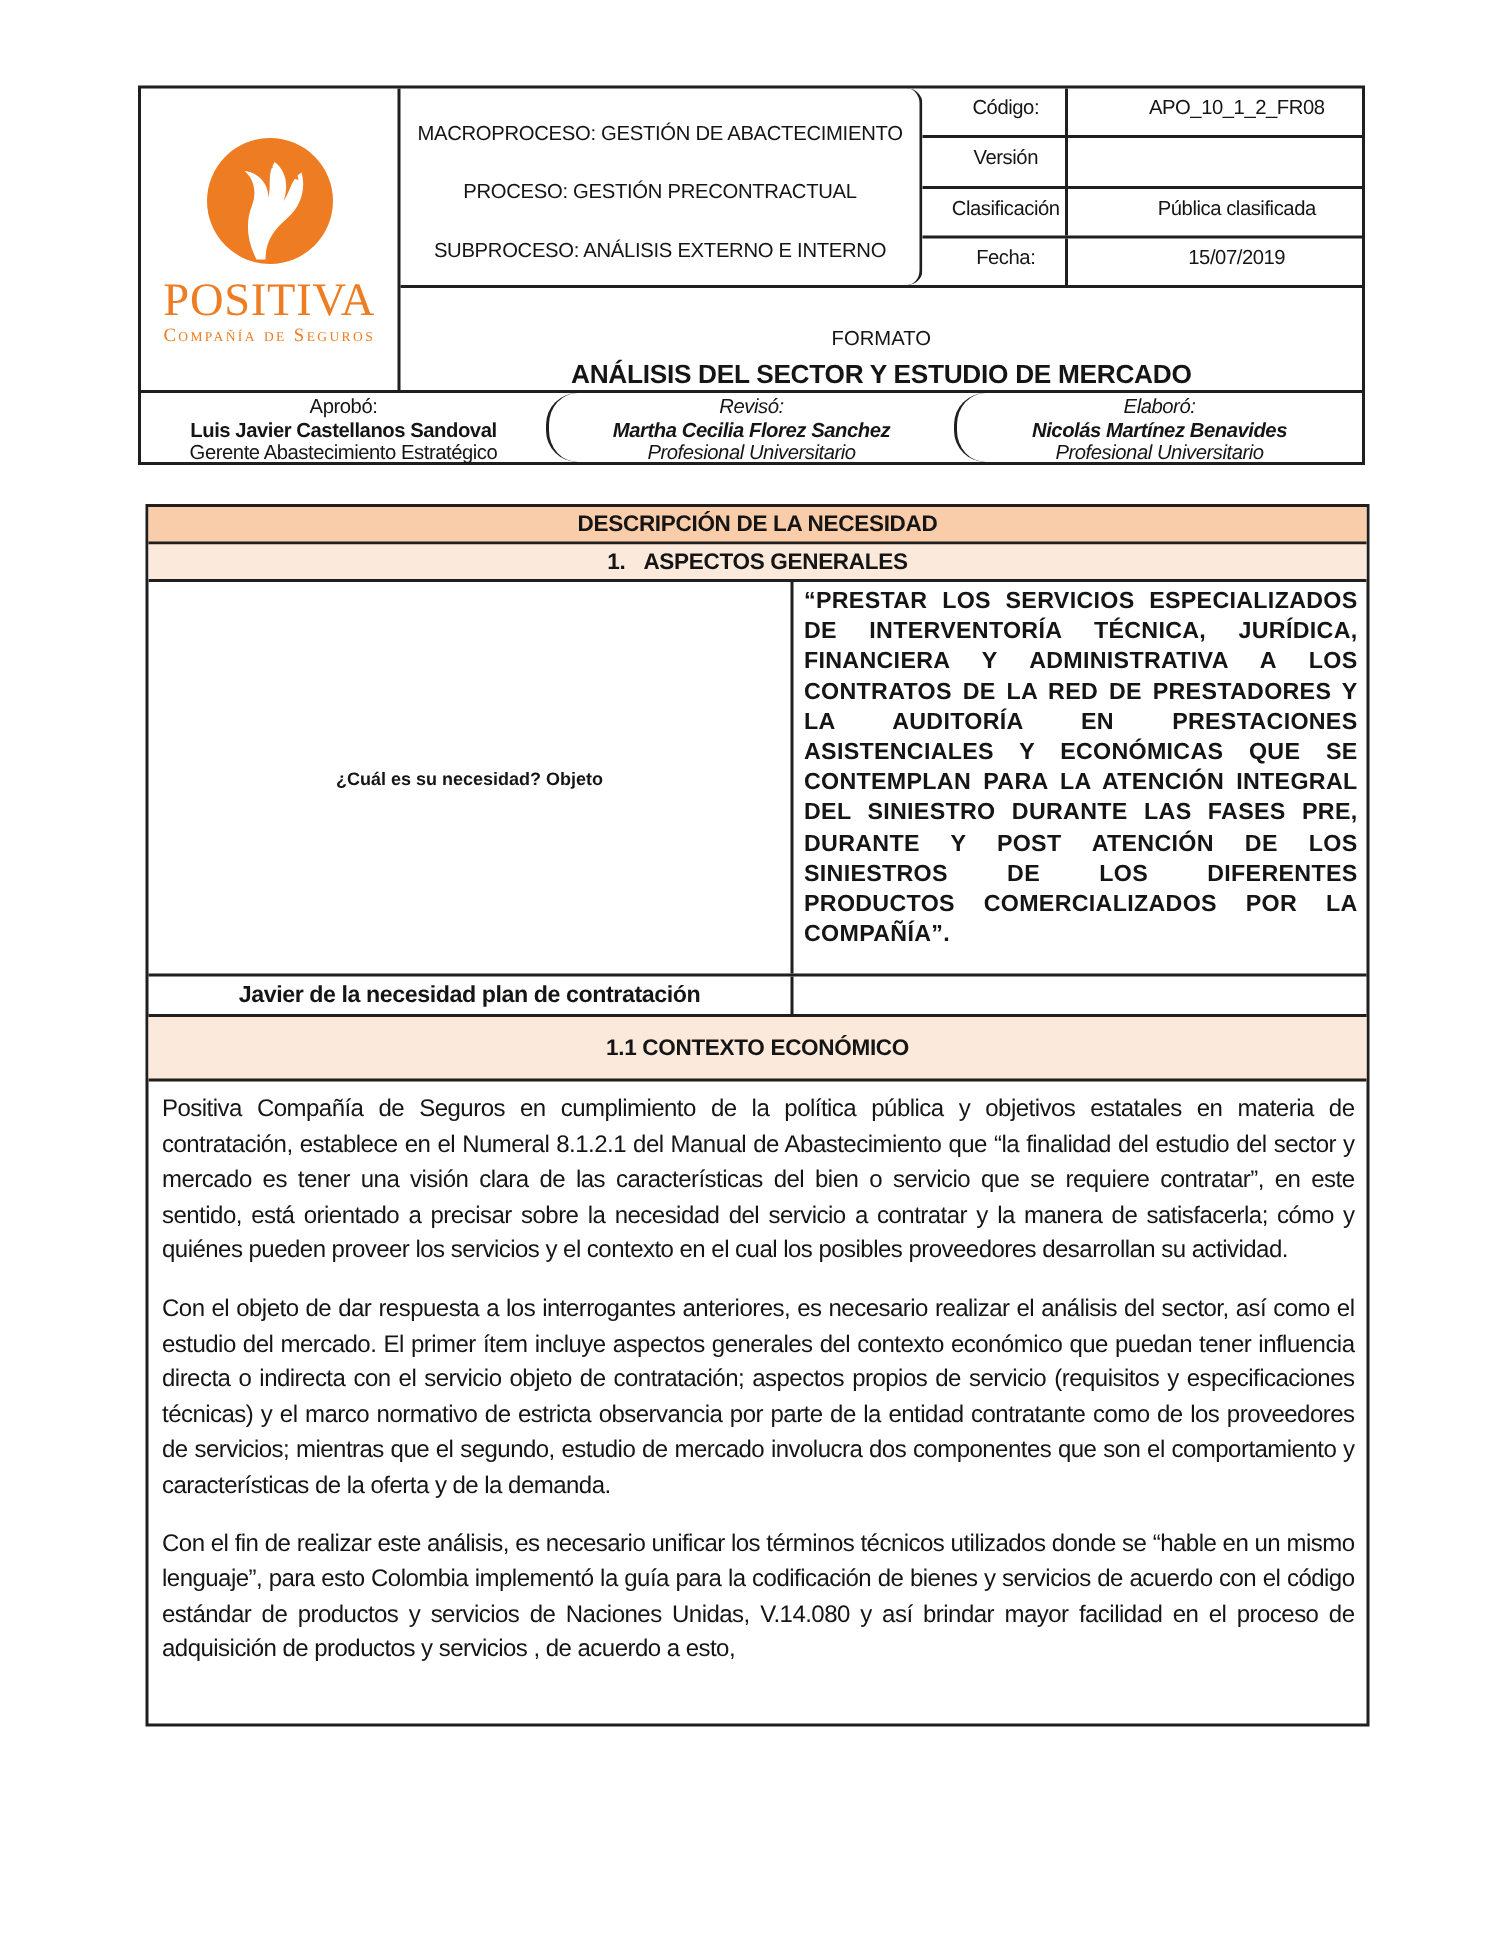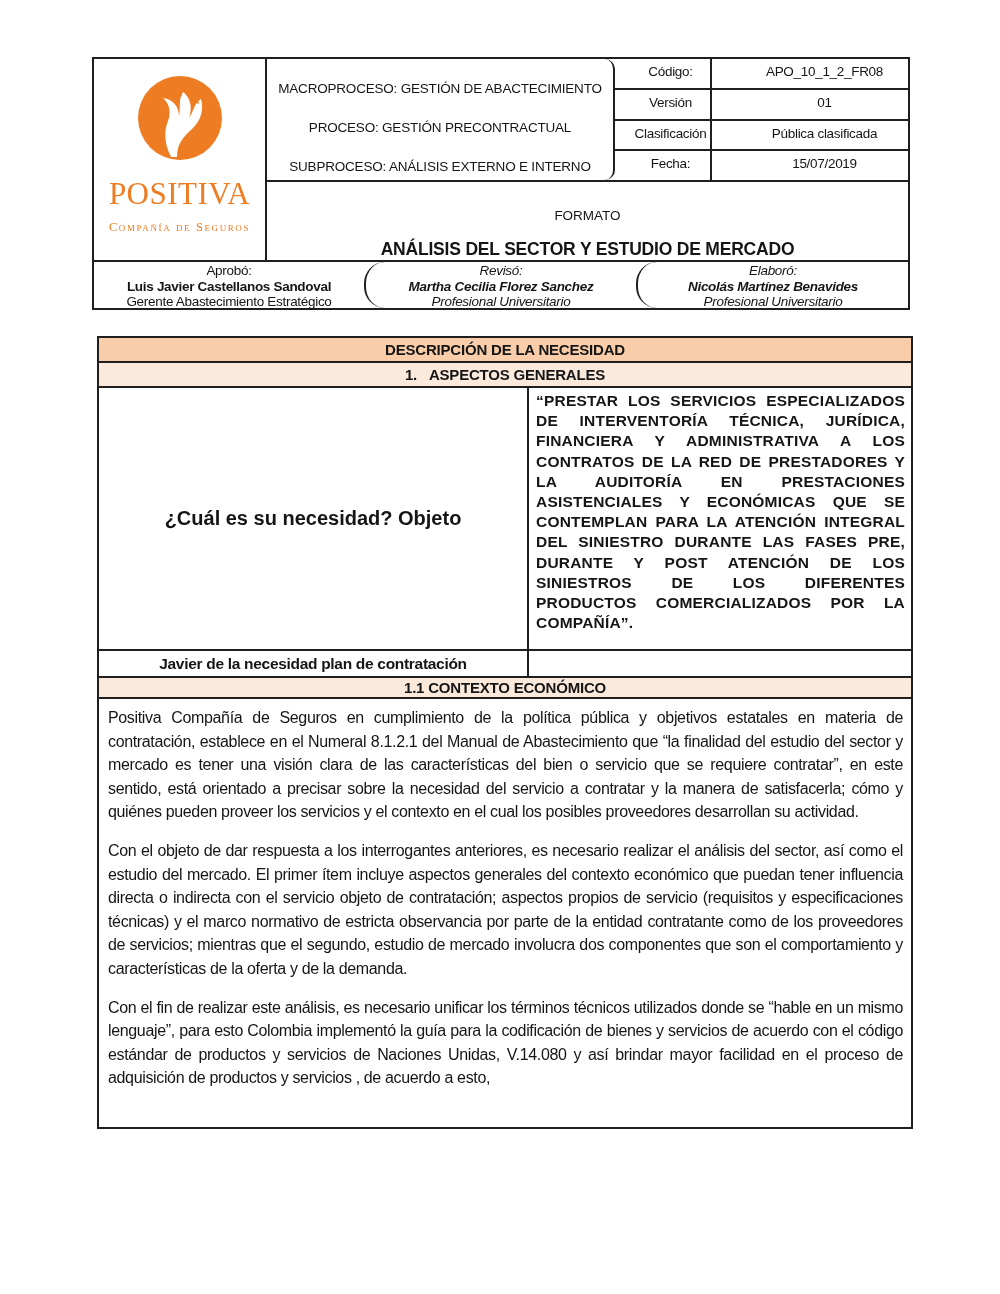--- a/index.html
+++ b/index.html
@@ -12,22 +12,21 @@
 
   
   .header-table {
     position:absolute; left:92px; top:57px; width:818px; height:253px;
     border:2px solid #1f1f1f; background:#fff;
   }
   .hdr-main { display:flex; height:201px; }
   .logo-cell {
     width:173px; border-right:2px solid #1f1f1f;
     display:flex; flex-direction:column; align-items:center; justify-content:flex-start;
-    padding-top:12px;
-    gap:10px;
+    padding-top:28px;
   }
   .brand {
     font-family:"Liberation Serif", serif; color:#ee7c22;
     font-size:31px; letter-spacing:0.5px; line-height:30px; margin-top:2px;
   }
   .tagline {
     font-family:"Liberation Serif", serif; color:#ee7c22;
     font-variant:small-caps; font-size:12.5px; letter-spacing:1.6px; margin-top:1px;
   }
   .hdr-right { flex:1; display:flex; flex-direction:column; }
@@ -43,49 +42,49 @@
   .meta-label {
     width:97px; border-right:2px solid #1f1f1f;
     display:flex; justify-content:center; padding-top:5px; font-size:13.5px; letter-spacing:-0.3px;padding-left:16px;
   }
   .meta-value { flex:1; display:flex; justify-content:center; padding-top:5px; font-size:13.5px; letter-spacing:-0.3px;padding-left:29px; }
   .formato-cell {
     flex:1; display:flex; flex-direction:column; align-items:center; justify-content:flex-start;
     padding-top:6px;
   }
   .formato-label { font-size:13.5px;margin-top:20px; }
-  .formato-title { font-size:17.5px; font-weight:bold; letter-spacing:-0.2px; margin-top:16px; }
+  .formato-title { font-size:17.5px; font-weight:bold; letter-spacing:-0.2px; margin-top:6px; }
   .signoff-row { display:flex; height:48px; border-top:2px solid #1f1f1f; }
   .signoff-cell {
     flex:1; display:flex; flex-direction:column; align-items:center; justify-content:flex-start;
     padding-top:1px; font-size:13.5px; line-height:15.5px; letter-spacing:-0.3px; text-align:center;border-radius:21px;
   }
   .signoff-cell + .signoff-cell { border-left:2px solid #1f1f1f;font-style:italic; }
   .signoff-name { font-weight:bold; }
 
   
   .content-table {
     position:absolute; left:97px; top:336px; width:816px;
     border:2px solid #1f1f1f; background:#fff;
   }
   .band {
     height:25px; border-bottom:2px solid #1f1f1f;
     display:flex; align-items:center; justify-content:center;
     font-weight:bold; font-size:15px; letter-spacing:-0.2px;
   }
   .band.dark  { background:#f9cda9; }
   .band.light { background:#fbe9dc; }
-  .band.h27 { height:21px; }
+  .band.h27 { height:43px; }
   .row { display:flex; border-bottom:2px solid #1f1f1f; }
   .cell-left { width:430px; border-right:2px solid #1f1f1f; }
   .cell-right { flex:1; }
   .objeto-row { height:263px; }
   .need-label {
     display:flex; align-items:center; justify-content:center;
-    font-weight:bold; font-size:20px; text-align:center;
+    font-weight:bold; font-size:12px; text-align:center;
   }
   .need-text {
     font-weight:bold; font-size:15.5px; line-height:20.2px; letter-spacing:0.2px;
     text-align:justify; padding:3px 6px 0 7px; overflow:hidden;
   }
   .valor-row { height:27px; }
   .valor-label {
     display:flex; align-items:center; justify-content:center;
     font-weight:bold; font-size:15.5px; letter-spacing:-0.3px;
   }
@@ -126,21 +125,20 @@
             <div>PROCESO: GESTIÓN PRECONTRACTUAL</div>
             <div>SUBPROCESO: ANÁLISIS EXTERNO E INTERNO</div>
           </div>
           <div class="meta-table">
             <div class="meta-row">
               <div class="meta-label">Código:</div>
               <div class="meta-value">APO_10_1_2_FR08</div>
             </div>
             <div class="meta-row">
               <div class="meta-label">Versión</div>
-              <div class="meta-value">01</div>
             </div>
             <div class="meta-row">
               <div class="meta-label">Clasificación</div>
               <div class="meta-value">Pública clasificada</div>
             </div>
             <div class="meta-row">
               <div class="meta-label">Fecha:</div>
               <div class="meta-value">15/07/2019</div>
             </div>
           </div>

